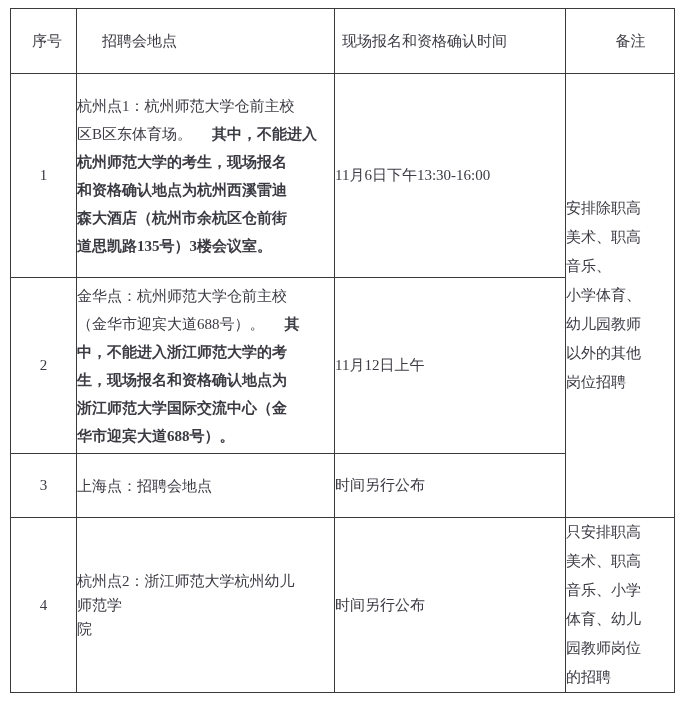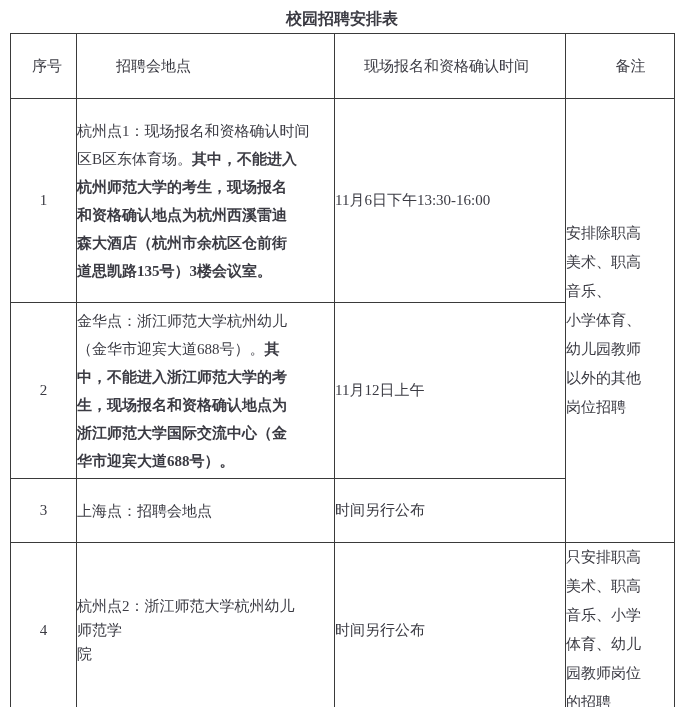--- a/index.html
+++ b/index.html
@@ -42,84 +42,83 @@
     col.c-no{width:66px;}
     col.c-loc{width:258px;}
     col.c-time{width:231px;}
     col.c-remark{width:109px;}
     tr.h-row{height:65px;}
     tr.r1{height:204px;}
     tr.r2{height:176px;}
     tr.r3{height:64px;}
     tr.r4{height:160px;}
     th.h-no{text-align:center;padding-left:7px;}
-    th.h-loc{padding-left:39px;text-align:left;}
-    th.h-time{padding-left:29px;text-align:left;}
+    th.h-loc{padding-left:25px;text-align:left;}
+    th.h-time{padding-left:7px;text-align:left;}
     th.h-remark{padding-left:21px;text-align:center;}
     .no-cell{text-align:center;}
     .loc-cell{
       padding-left:8px;
       padding-right:4px;
       line-height:28px;
     }
     .loc-cell.tight{line-height:24px;}
     .time-cell{
       padding-right:32px;
     }
     .remark-cell{
       padding-left:8px;
       padding-right:2px;
       line-height:29px;
     }
     .pre{white-space:pre-line;}
-    .bold{font-weight:bold;}
+    .bold{font-weight:bold;margin-left:20px;}
   </style>
 </head>
 <body>
 
 <div class="page">
-  <div class="title">校园招聘安排表</div>
 
   <table class="sched">
     <colgroup>
       <col class="c-no">
         <col class="c-loc">
         <col class="c-time">
         <col class="c-remark">
     </colgroup>
 
     <tbody>
         <tr class="h-row">
       <th class="h-no">序号</th>
       <th class="h-loc">招聘会地点</th>
       <th class="h-time">现场报名和资格确认时间</th>
       <th class="h-remark">备注</th>
     </tr>
 
     <tr class="r1">
       <td class="no-cell">1</td>
-      <td class="loc-cell"><span class="pre">杭州点1：现场报名和资格确认时间
+      <td class="loc-cell"><span class="pre">杭州点1：杭州师范大学仓前主校
 区B区东体育场。</span><span class="pre bold">其中，不能进入
 杭州师范大学的考生，现场报名
 和资格确认地点为杭州西溪雷迪
 森大酒店（杭州市余杭区仓前街
 道思凯路135号）3楼会议室。</span></td>
       <td class="time-cell">11月6日下午13:30-16:00</td>
       <td class="remark-cell" rowspan="3"><span class="pre">安排除职高
 美术、职高
 音乐、
 小学体育、
 幼儿园教师
 以外的其他
 岗位招聘</span></td>
     </tr>
 
     <tr class="r2">
       <td class="no-cell">2</td>
-      <td class="loc-cell"><span class="pre">金华点：浙江师范大学杭州幼儿
+      <td class="loc-cell"><span class="pre">金华点：杭州师范大学仓前主校
 （金华市迎宾大道688号）。</span><span class="pre bold">其
 中，不能进入浙江师范大学的考
 生，现场报名和资格确认地点为
 浙江师范大学国际交流中心（金
 华市迎宾大道688号）。</span></td>
       <td class="time-cell">11月12日上午</td>
     </tr>
 
     <tr class="r3">
       <td class="no-cell">3</td>

